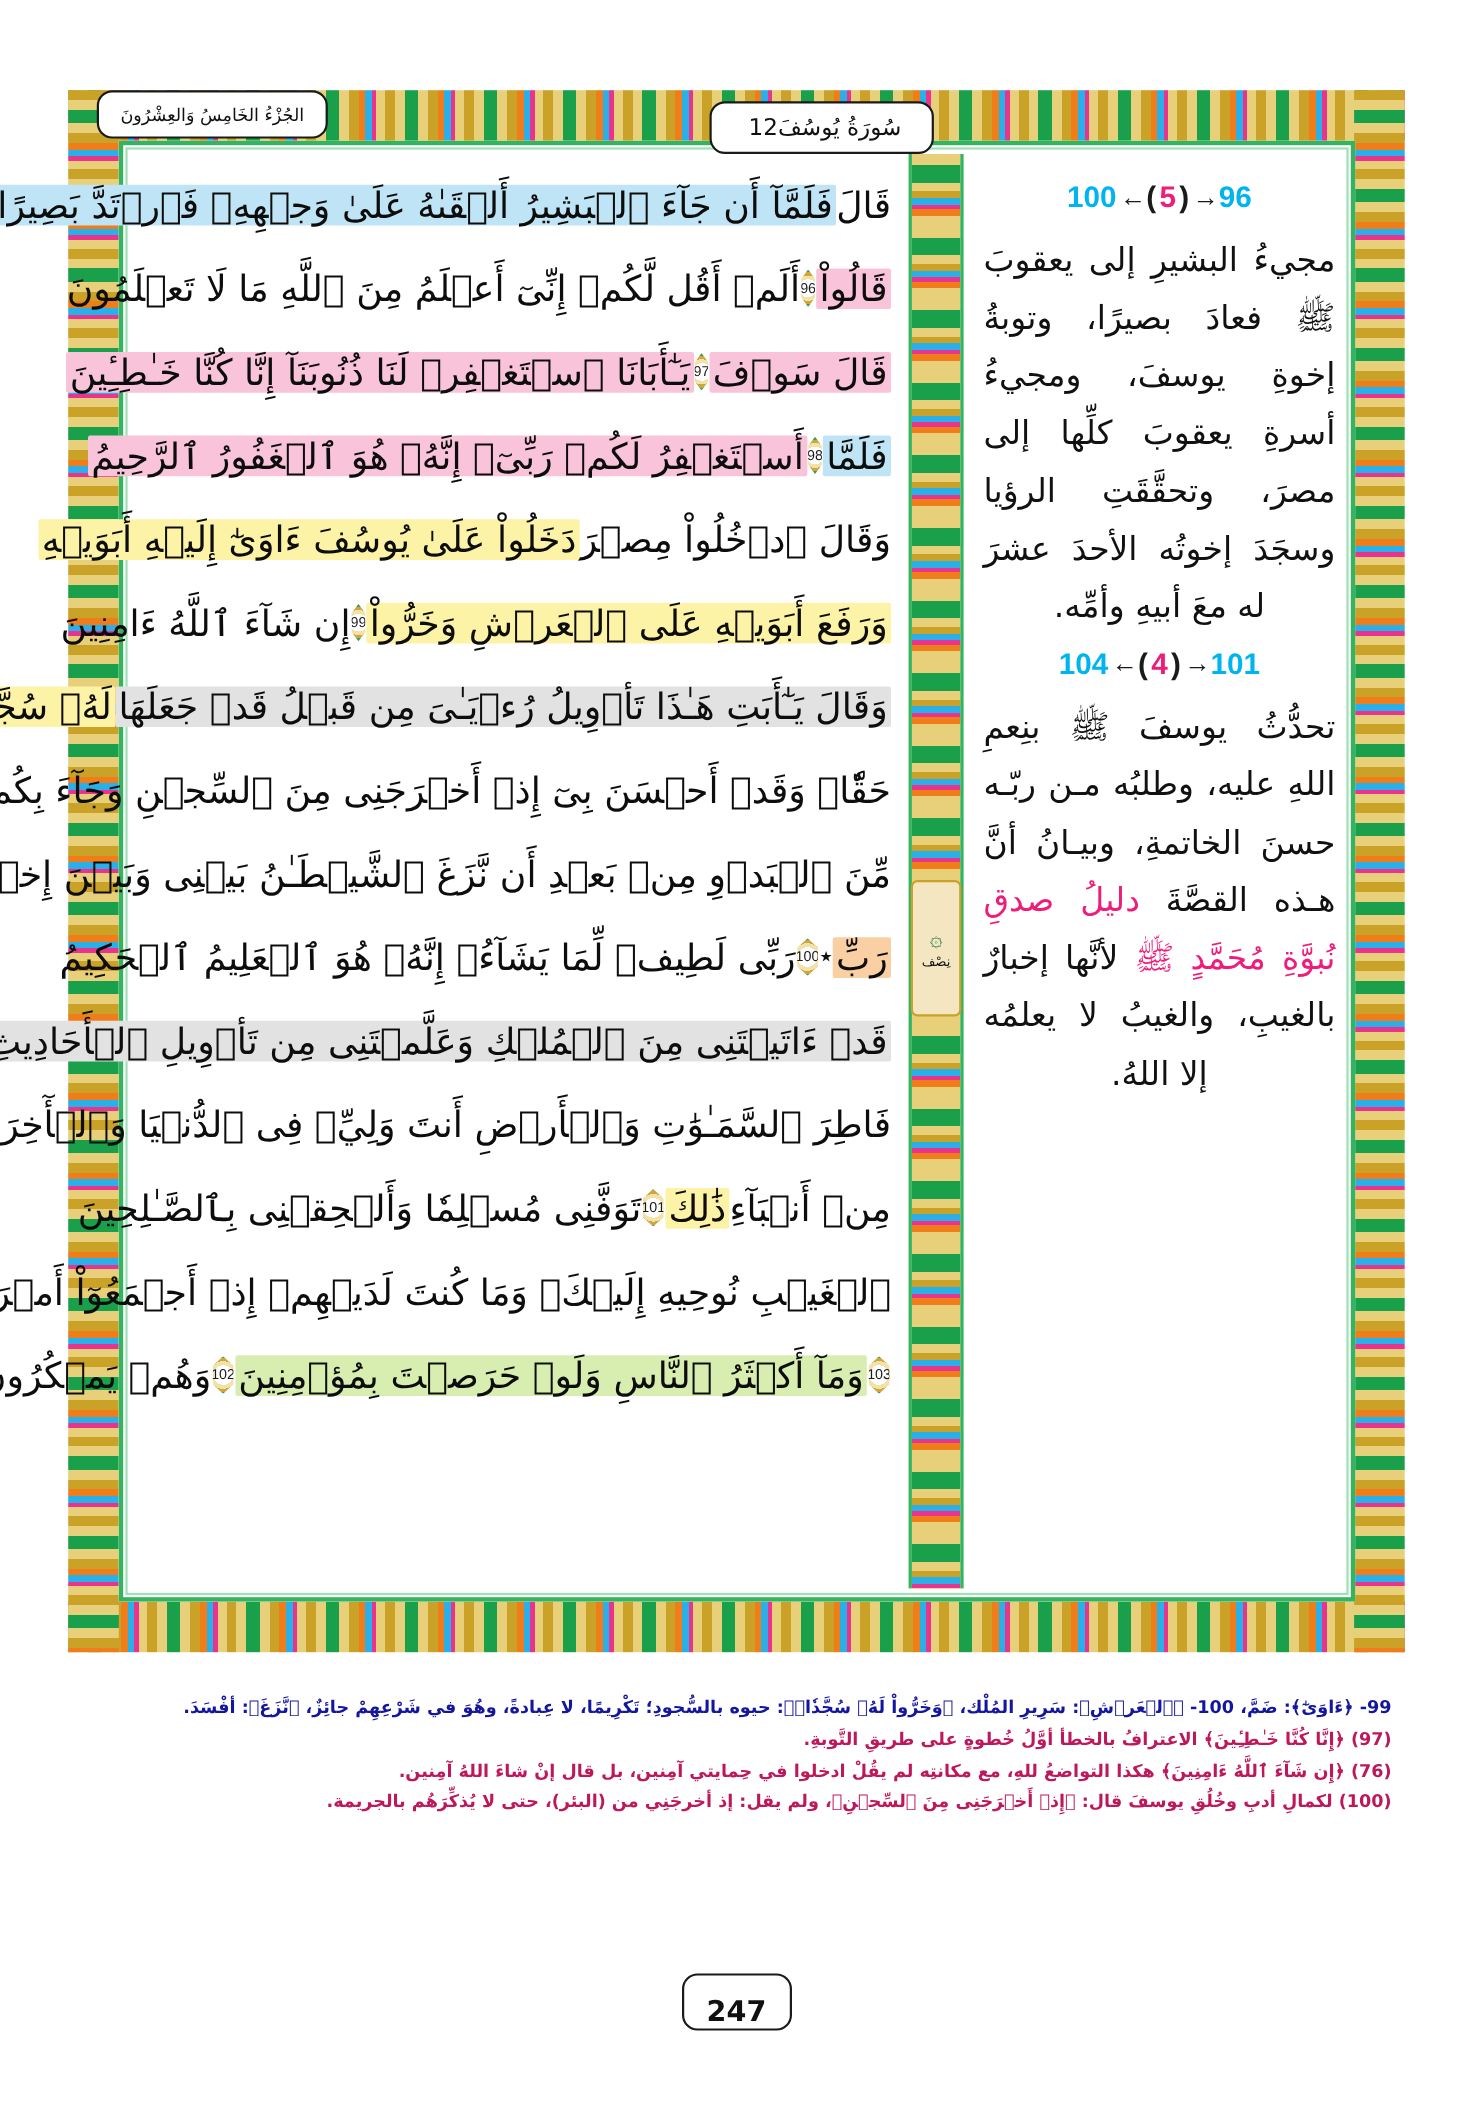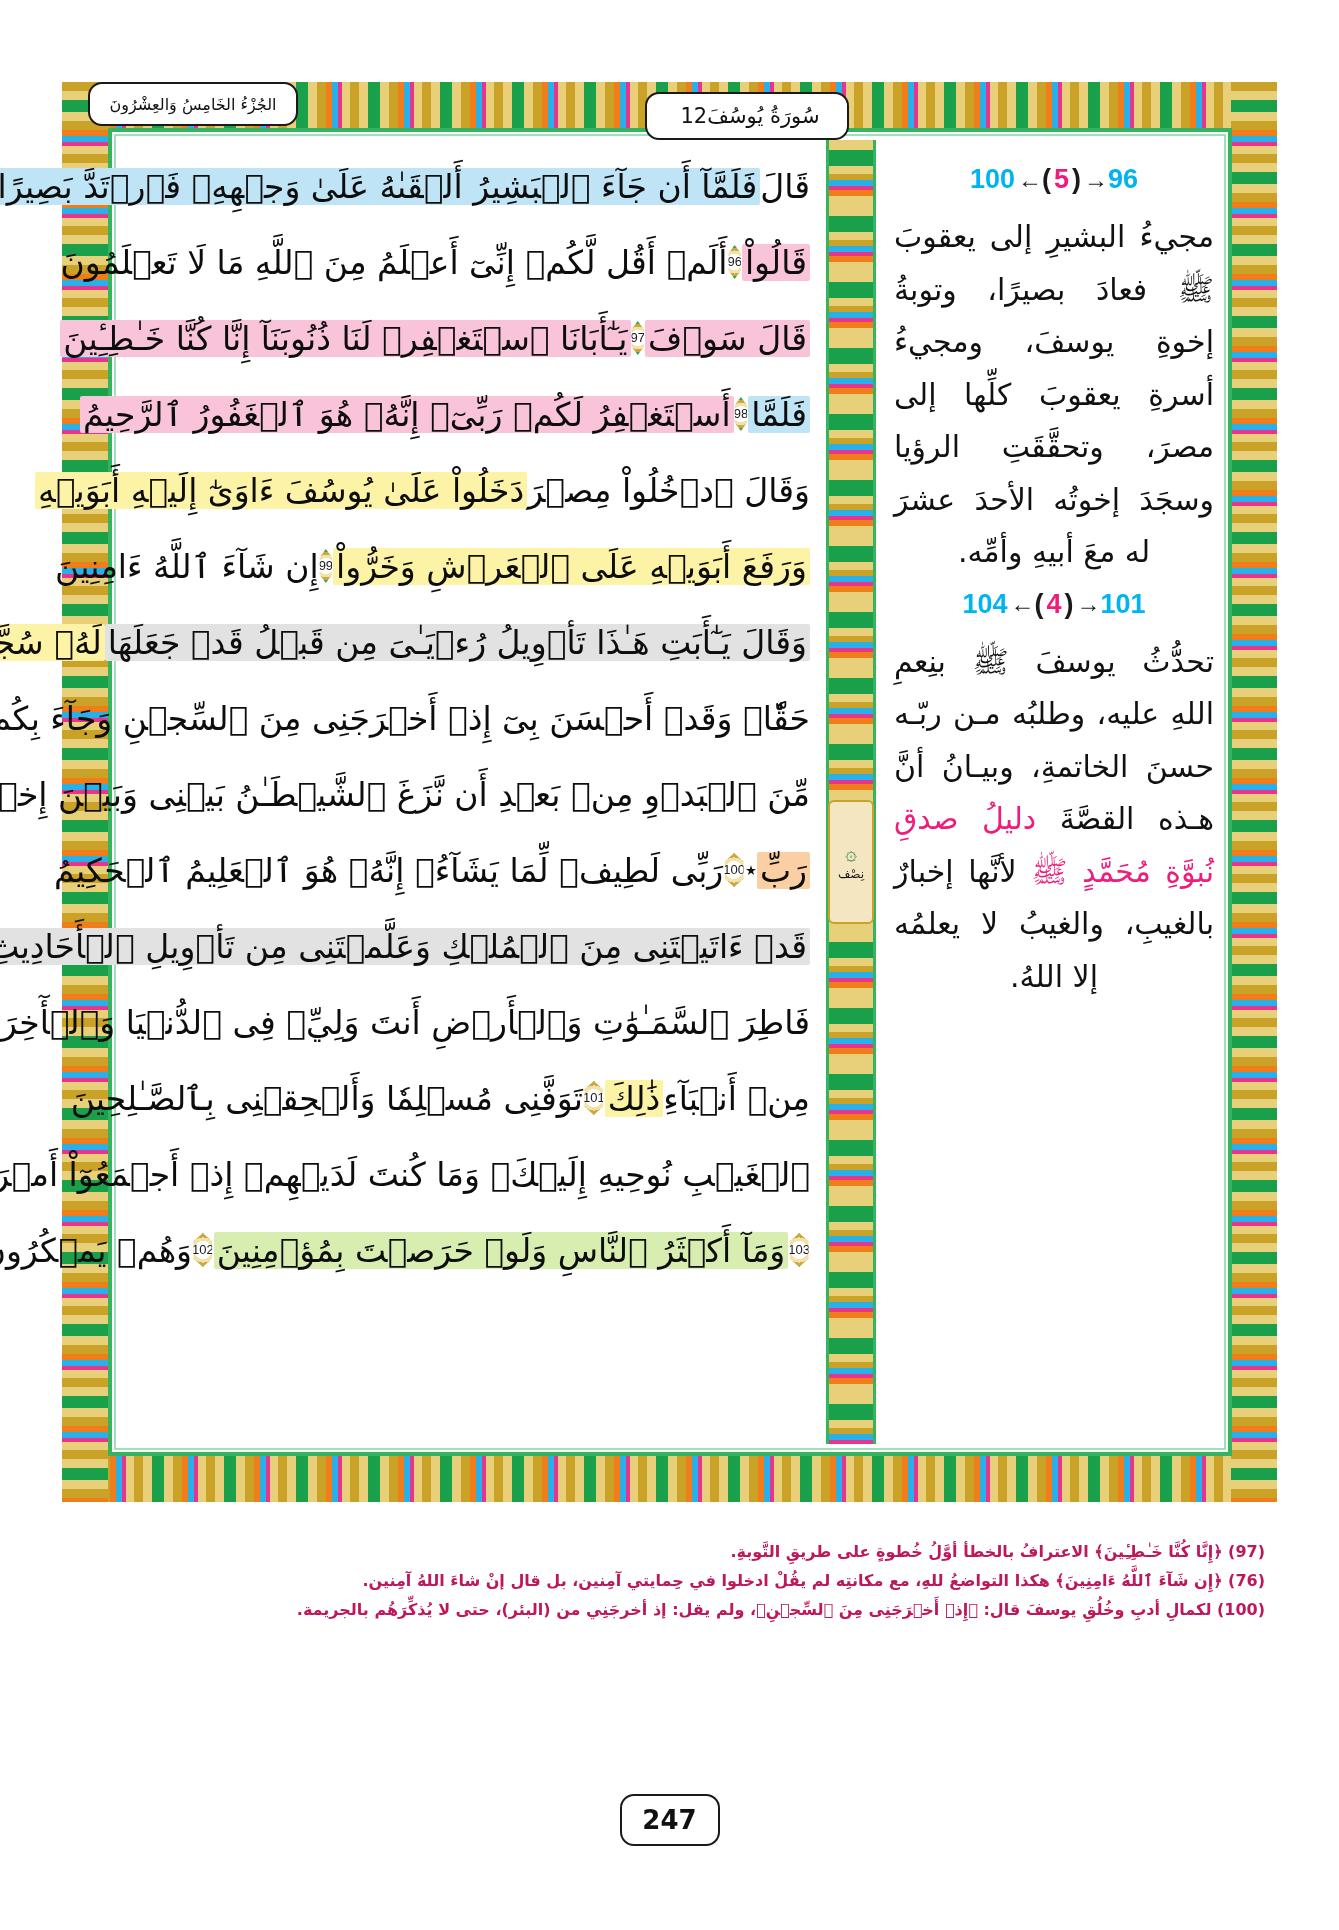--- a/index.html
+++ b/index.html
@@ -58,21 +58,21 @@
         #e8cf7a 64px,#e8cf7a 72px);}
 
   
   .cartouche{
     position:absolute;background:#ffffff;border:2px solid #1a1a1a;
     border-radius:14px;display:flex;align-items:center;justify-content:center;
     z-index:6;
   }
   .cart-juz{left:88px;top:82px;width:206px;height:40px;}
   .cart-surah{right:490px;top:92px;width:200px;height:44px;}
-  .cart-page{left:50%;transform:translateX(-50%);bottom:84px;width:96px;height:48px;}
+  .cart-page{left:50%;transform:translateX(-50%);bottom:84px;width:96px;height:48px;align-items:flex-end;}
   .cart-juz span{font-size:16px;direction:rtl;color:#111;white-space:nowrap;}
   .cart-surah span{font-size:21px;direction:rtl;color:#111;white-space:nowrap;}
   .cart-page span{font-size:26px;color:#111;font-weight:600;}
   .surah-num{color:#d21f3c;font-size:17px;margin-left:6px;}
 
   
   .inner-rule{
     position:absolute;left:108px;top:128px;width:1124px;height:1328px;
     border:4px solid #35b35f;box-sizing:border-box;background:#ffffff;
   }
@@ -294,18 +294,19 @@
         <span class="range-paren">(</span>
         <span class="range-grp">4</span>
         <span class="range-paren">)</span>
         <span class="range-arrow">→</span>
         <span class="range-num">101</span>
       </div>
       <p class="side-par"><span>تحدُّثُ يوسفَ ﷺ بنِعمِ اللهِ عليه، وطلبُه مـن ربّـه حسنَ الخاتمةِ، وبيـانُ أنَّ هـذه القصَّةَ </span><span class="pink">دليلُ صدقِ نُبوَّةِ مُحَمَّدٍ ﷺ</span><span> لأنَّها إخبارٌ بالغيبِ، والغيبُ لا يعلمُه إلا اللهُ.</span></p>
     </div>
 
   <div class="footnotes" id="footnotes">
+      <div class="fn-line blue">99- ﴿ءَاوَىٰٓ﴾: ضَمَّ، 100- ﴿ٱلۡعَرۡشِ﴾: سَرِيرِ المُلْك، ﴿وَخَرُّواْ لَهُۥ سُجَّدٗاۖ﴾: حيوه بالسُّجودِ؛ تَكْرِيمًا، لا عِبادةً، وهُوَ في شَرْعِهِمْ جائِزٌ، ﴿نَّزَغَ﴾: أفْسَدَ.</div>
       <div class="fn-line magenta">(97) ﴿إِنَّا كُنَّا خَـٰطِـِٔينَ﴾ الاعترافُ بالخطأ أوَّلُ خُطوةٍ على طريقِ التَّوبةِ.</div>
       <div class="fn-line magenta">(76) ﴿إِن شَآءَ ٱللَّهُ ءَامِنِينَ﴾ هكذا التواضعُ للهِ، مع مكانتِه لم يقُلْ ادخلوا في حِمايتي آمِنين، بل قال إنْ شاءَ اللهُ آمِنين.</div>
       <div class="fn-line magenta">(100) لكمالِ أدبِ وخُلُقِ يوسفَ قال: ﴿إِذۡ أَخۡرَجَنِى مِنَ ٱلسِّجۡنِ﴾، ولم يقل: إذ أخرجَنِي من (البئر)، حتى لا يُذكِّرَهُم بالجريمة.</div>
     </div>
 
 </div>
 
 </body></html>

